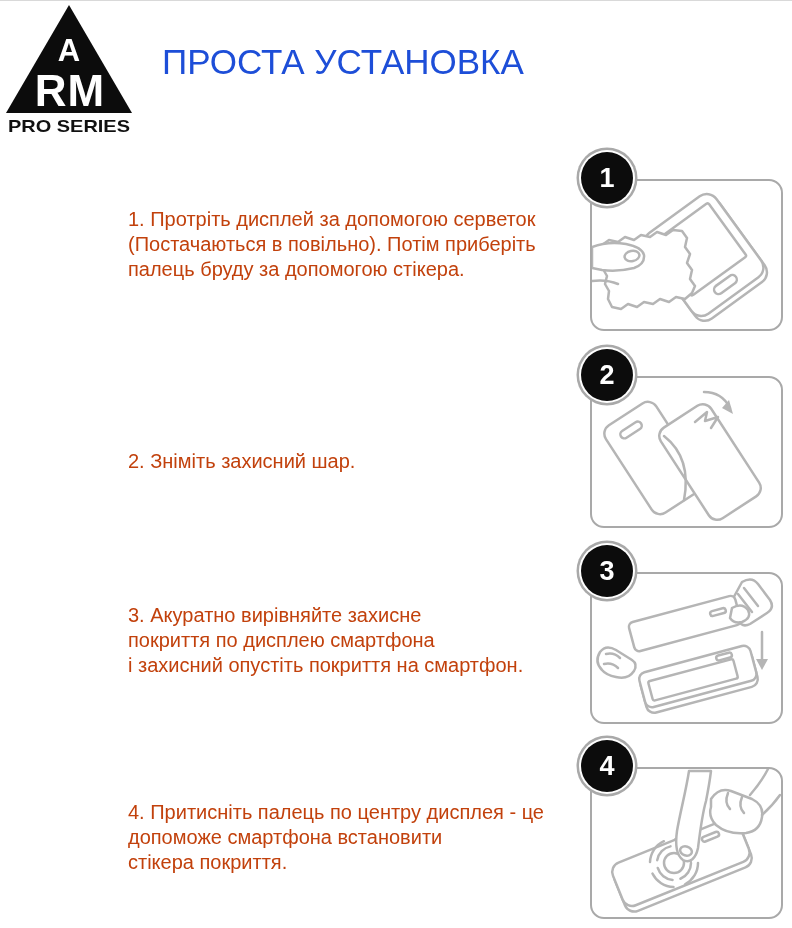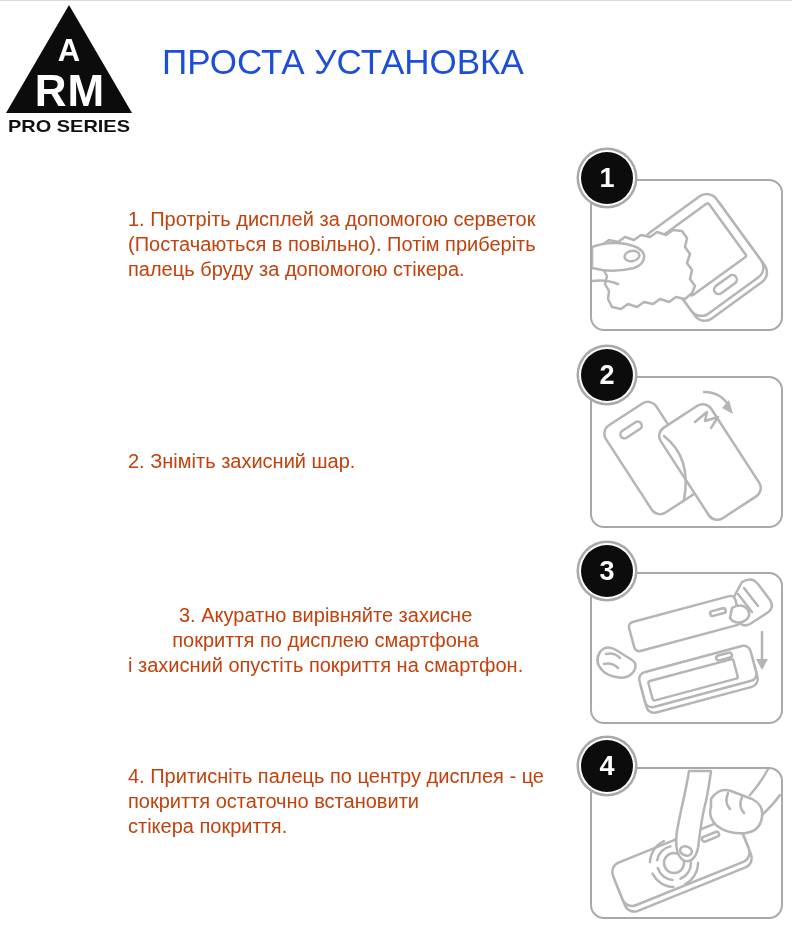--- a/index.html
+++ b/index.html
@@ -25,22 +25,22 @@
   }
 
   
   .step-text{
     position:absolute;left:128px;
     font-size:20px;line-height:25px;color:#c2410c;
     white-space:nowrap;
   }
   .step-text.s1{top:206px;}
   .step-text.s2{top:448px;}
-  .step-text.s3{top:602px;text-align:center;}
-  .step-text.s4{top:763px;}
+  .step-text.s3{top:602px;}
+  .step-text.s4{top:799px;}
 
   
   .illus-box{
     position:absolute;left:590px;width:193px;height:152px;
     border:2px solid #a9a9a9;border-radius:14px;background:#fff;
     box-sizing:border-box;
   }
   .illus-box.b1{top:178px;}
   .illus-box.b2{top:375px;}
   .illus-box.b3{top:571px;}
@@ -87,21 +87,21 @@
   </div>
 
   <div class="step-text s3">
     <div>3. Акуратно вирівняйте захисне</div>
     <div>покриття по дисплею смартфона</div>
     <div>і захисний опустіть покриття на смартфон.</div>
   </div>
 
   <div class="step-text s4">
     <div>4. Притисніть палець по центру дисплея - це</div>
-    <div>покриття остаточно встановити</div>
+    <div>допоможе смартфона встановити</div>
     <div>стікера покриття.</div>
   </div>
 
   <div class="illus-box b1">
     <div class="num-badge">1</div>
     <svg class="art" viewBox="0 0 189 148">
       <g transform="translate(112,74) rotate(-36)">
         <rect class="w" x="-43" y="-44" width="86" height="100" rx="12"></rect>
         <rect class="w" x="-43" y="-50" width="86" height="100" rx="12"></rect>
         <rect x="-34" y="-40" width="68" height="66" rx="2"></rect>

